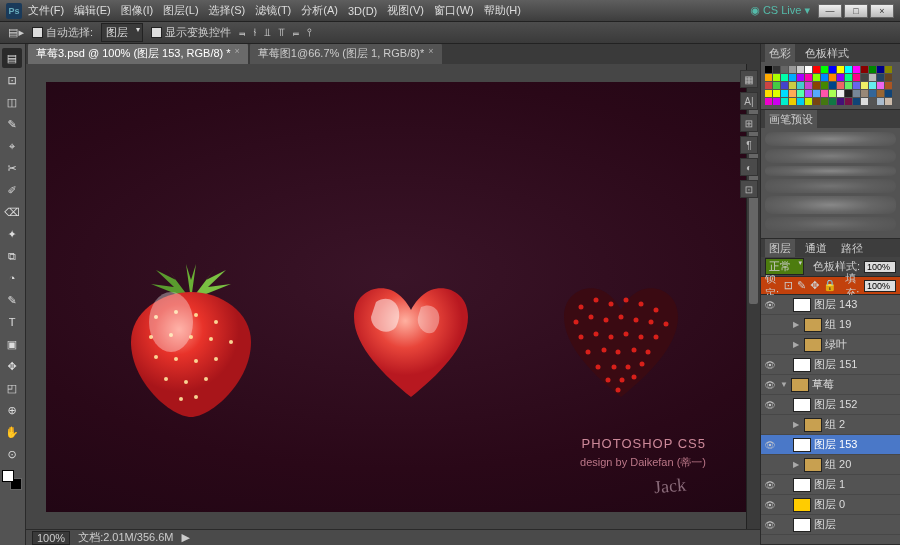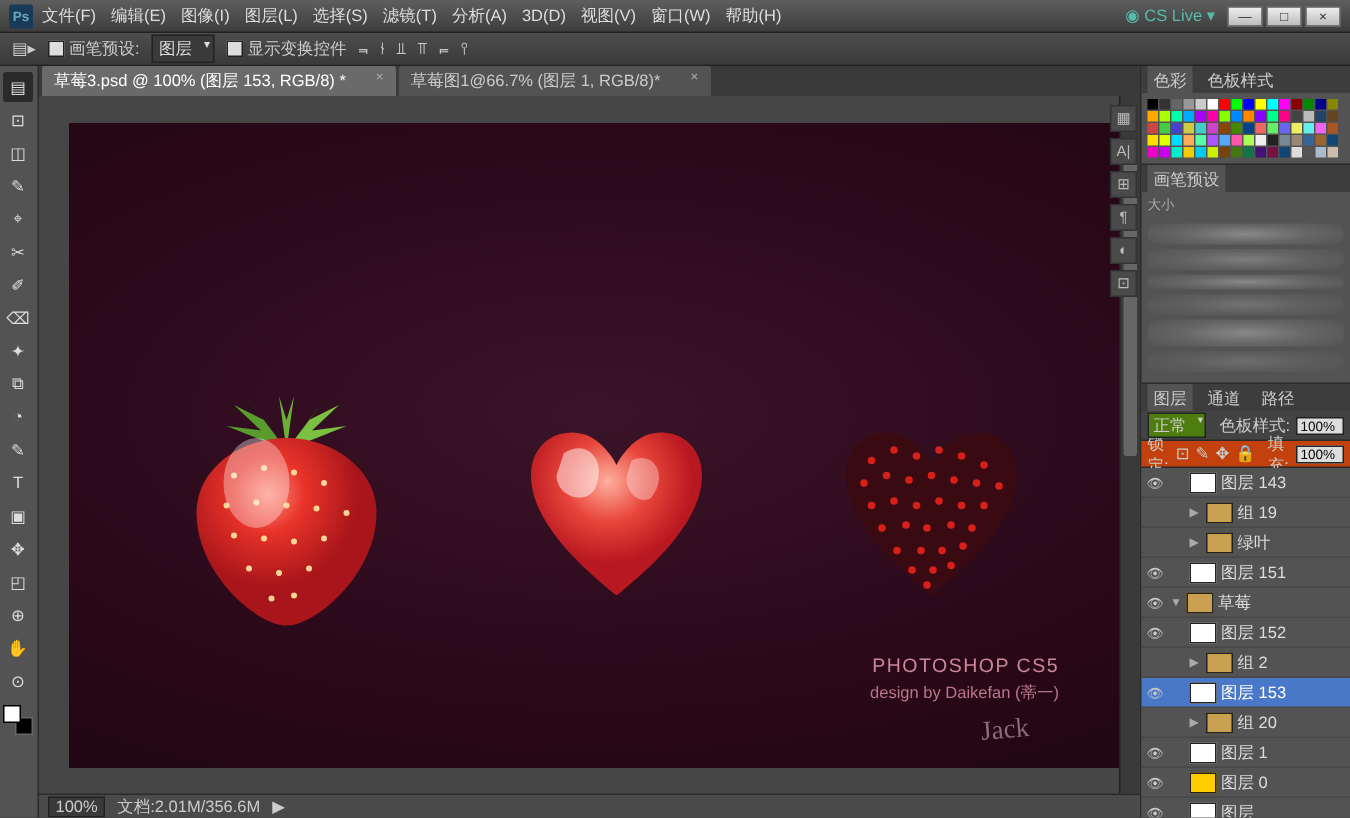--- a/index.html
+++ b/index.html
@@ -21,21 +21,21 @@
 .workspace-bar .ws.active{background:#5a5a5a;color:#fff}
 .main{display:flex;height:calc(100% - 44px)}
 .toolbar{width:26px;background:#535353;border-right:1px solid #2a2a2a;display:flex;flex-direction:column;padding:4px 2px;gap:2px}
 .tool{width:20px;height:20px;display:flex;align-items:center;justify-content:center;color:#ddd;font-size:11px;cursor:pointer;border-radius:2px}
 .tool.active{background:#2a2a2a}
 .fgbg{position:relative;width:20px;height:20px;margin-top:4px}
 .fgbg .fg{position:absolute;width:12px;height:12px;background:#fff;border:1px solid #000;top:0;left:0;z-index:2}
 .fgbg .bg{position:absolute;width:12px;height:12px;background:#000;border:1px solid #666;bottom:0;right:0}
 .docarea{flex:1;background:#464646;position:relative;overflow:hidden}
 .tabs{height:20px;background:#3a3a3a;display:flex;align-items:flex-end;padding-left:2px}
-.tab{padding:3px 8px;background:#535353;color:#ccc;font-size:10px;border-top-left-radius:3px;border-top-right-radius:3px;margin-right:2px;cursor:pointer;display:flex;align-items:flex-start;gap:20px}
+.tab{padding:3px 8px;background:#535353;color:#ccc;font-size:10px;border-top-left-radius:3px;border-top-right-radius:3px;margin-right:2px;cursor:pointer;display:flex;align-items:flex-start;gap:4px}
 .tab.active{background:#6a6a6a;color:#fff}
 .tab .x{color:#aaa;font-size:9px}
 .canvas-wrap{position:absolute;top:20px;left:0;right:0;bottom:16px;background:#464646;display:flex;align-items:flex-start;justify-content:flex-start;overflow:hidden;padding:18px 0 0 20px}
 .canvas{width:700px;height:430px;background:radial-gradient(ellipse 120% 90% at 50% 45%,#3a1428 0%,#2a0818 50%,#180410 100%);position:relative}
 .strawberry{position:absolute;left:80px;top:180px;width:130px;height:160px}
 .leaf{position:absolute;top:0;left:20px;width:90px;height:40px}
 .leaf svg{width:100%;height:100%}
 .berry{position:absolute;top:25px;left:0;width:130px;height:135px}
 .heart2{position:absolute;left:300px;top:200px;width:130px;height:120px}
 .heart3{position:absolute;left:510px;top:200px;width:130px;height:120px}
@@ -94,21 +94,21 @@
     <div class="wbtn">—</div>
     <div class="wbtn">□</div>
     <div class="wbtn">×</div>
   </div>
 </div>
 
 <div class="optionsbar">
   <span>▤▸</span>
   <div class="chk">
       <div class="box"></div>
-      <span>画笔预设:</span>
+      <span>自动选择:</span>
     </div>
   <div class="sel">图层</div>
   <div class="chk">
       <div class="box"></div>
       <span>显示变换控件</span>
     </div>
   <span>⫬</span>
   <span>⫮</span>
   <span>⫫</span>
   <span>⫪</span>
@@ -378,21 +378,20 @@
           <div style="background: rgb(85, 85, 85);"></div>
           <div style="background: rgb(170, 187, 204);"></div>
           <div style="background: rgb(204, 187, 170);"></div>
         </div>
     </div>
 
     <div class="panel">
       <div class="panel-header">
         <span class="pt active">画笔预设</span>
       </div>
-      <div style="padding:2px 4px;font-size:9px;color:#aaa">大小</div>
       <div class="brush-panel">
         <div class="brush-stroke"></div>
         <div class="brush-stroke" style="opacity:.8"></div>
         <div class="brush-stroke" style="height:10px"></div>
         <div class="brush-stroke" style="opacity:.6"></div>
         <div class="brush-stroke" style="height:18px"></div>
         <div class="brush-stroke" style="opacity:.5"></div>
       </div>
     </div>
 

